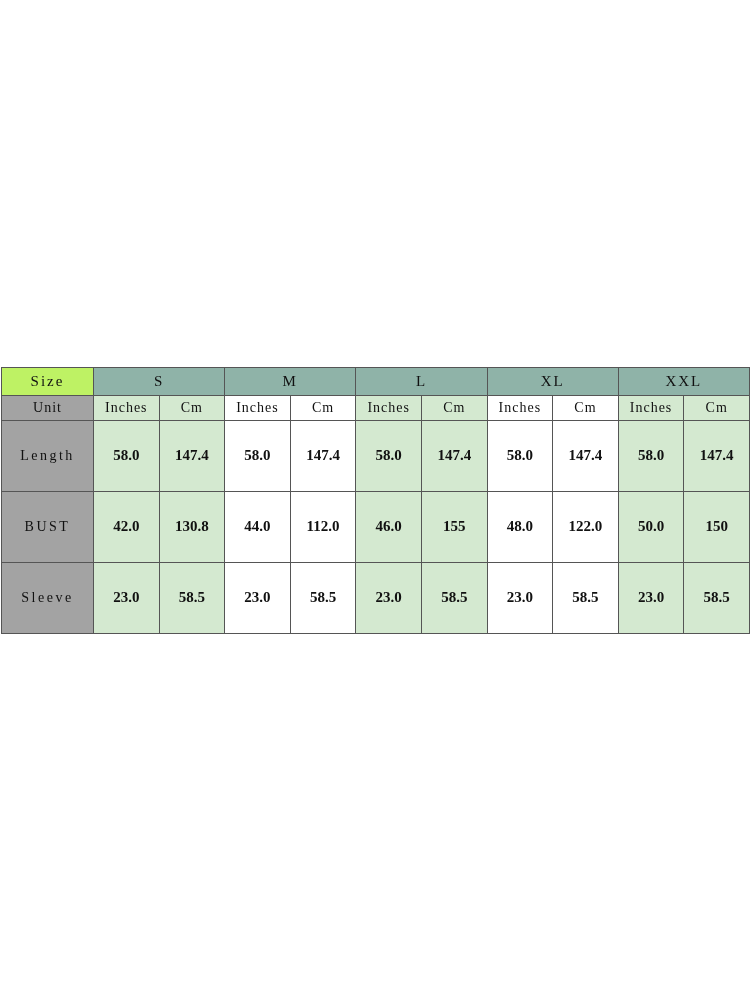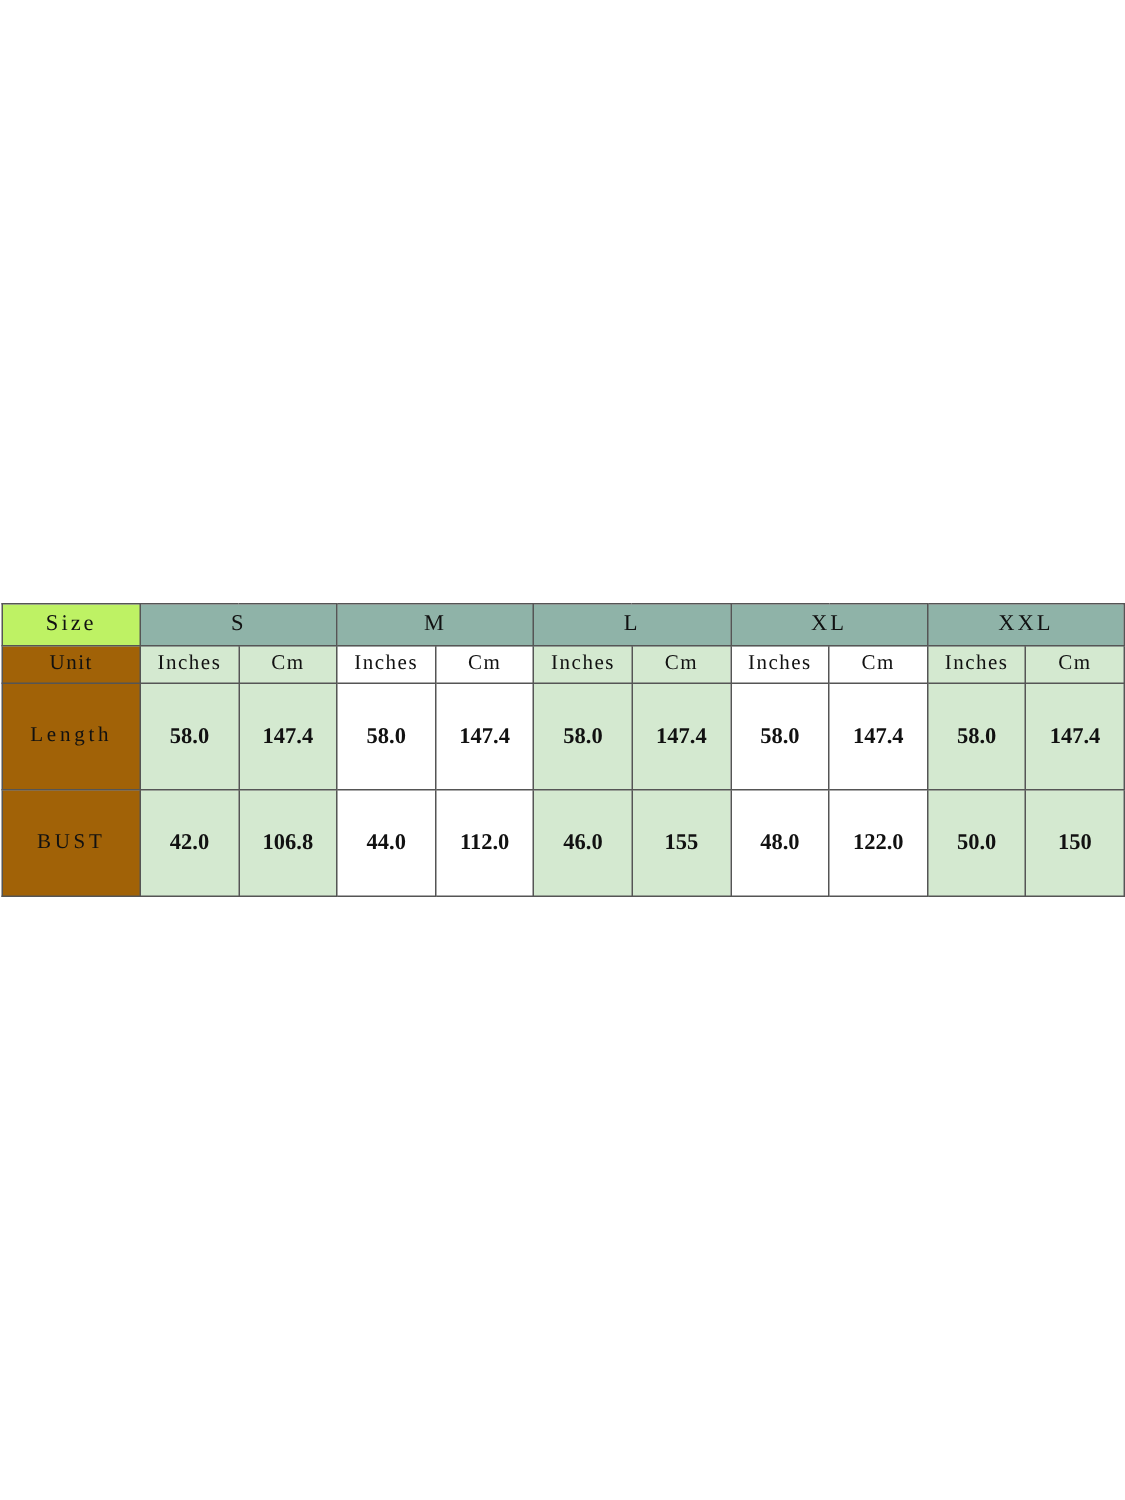--- a/index.html
+++ b/index.html
@@ -56,21 +56,21 @@
   
   tr.data-row td {
     height: 71px;
     text-align: center;
   }
 
   td.row-label {
     font-size: 14px;
     letter-spacing: 2.5px;
     font-weight: 400;
-    background: #a16207;
+    background: #a3a3a3;
   }
 
   td.value {
     font-size: 15px;
     font-weight: bold;
   }
 
   
   td.tint { background: #d4e9d0; }
   td.plain { background: #ffffff; }
@@ -131,25 +131,38 @@
           <td class="value tint">58.0</td>
           <td class="value tint">147.4</td>
           <td class="value plain">58.0</td>
           <td class="value plain">147.4</td>
           <td class="value tint">58.0</td>
           <td class="value tint">147.4</td>
         </tr>
         <tr class="data-row">
           <td class="row-label">BUST</td>
           <td class="value tint">42.0</td>
-          <td class="value tint">106.8</td>
+          <td class="value tint">130.8</td>
           <td class="value plain">44.0</td>
           <td class="value plain">112.0</td>
           <td class="value tint">46.0</td>
           <td class="value tint">155</td>
           <td class="value plain">48.0</td>
           <td class="value plain">122.0</td>
           <td class="value tint">50.0</td>
           <td class="value tint">150</td>
         </tr>
+        <tr class="data-row">
+          <td class="row-label">Sleeve</td>
+          <td class="value tint">23.0</td>
+          <td class="value tint">58.5</td>
+          <td class="value plain">23.0</td>
+          <td class="value plain">58.5</td>
+          <td class="value tint">23.0</td>
+          <td class="value tint">58.5</td>
+          <td class="value plain">23.0</td>
+          <td class="value plain">58.5</td>
+          <td class="value tint">23.0</td>
+          <td class="value tint">58.5</td>
+        </tr>
       </tbody>
   </table>
 </div>
 
 </body></html>

